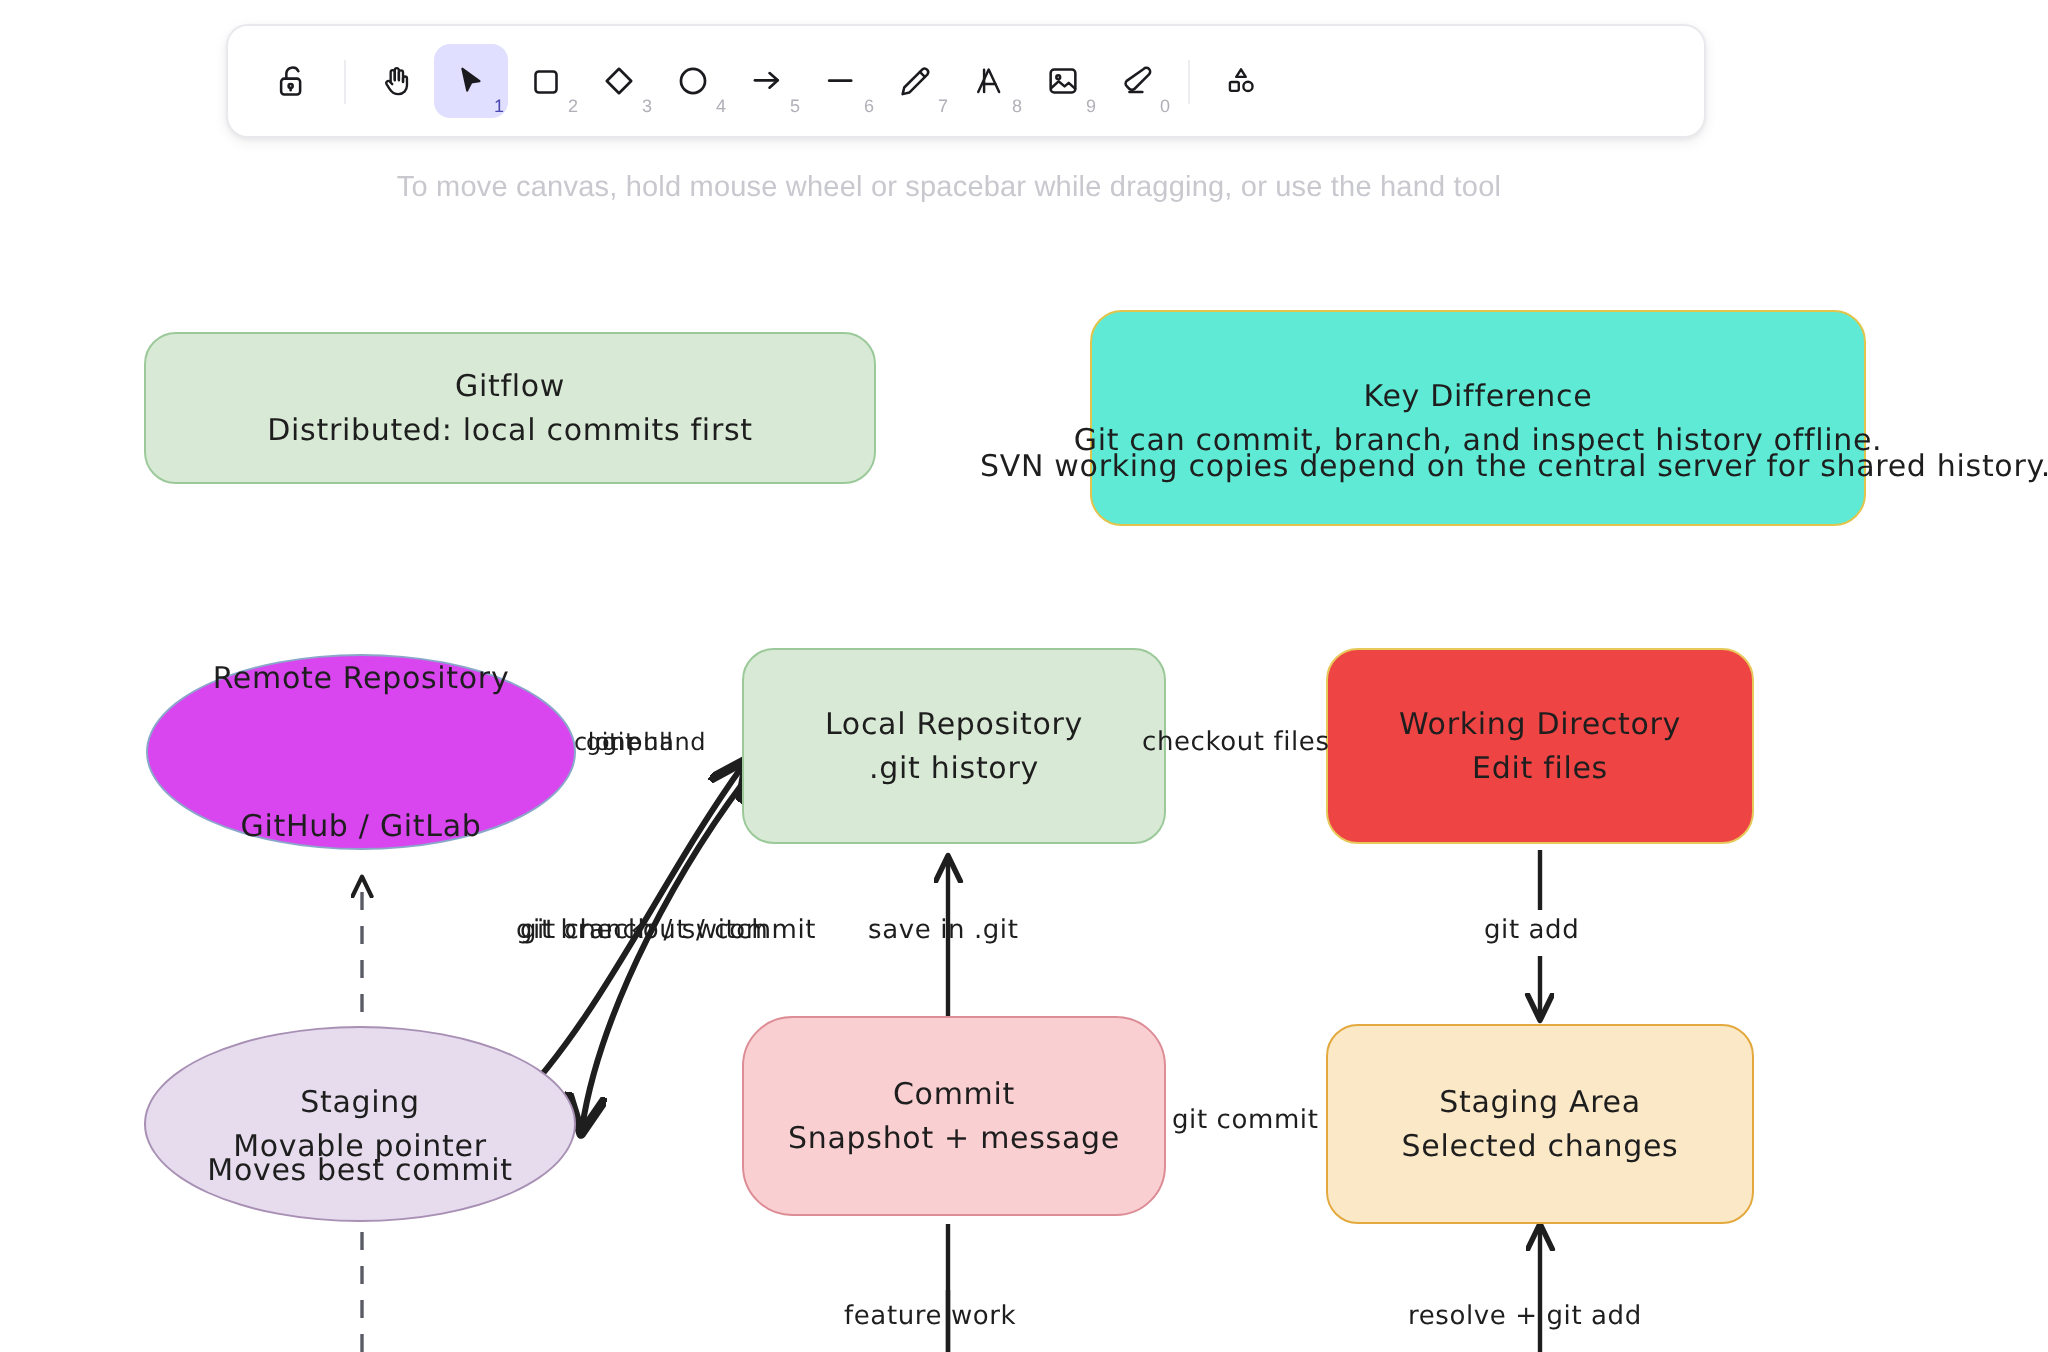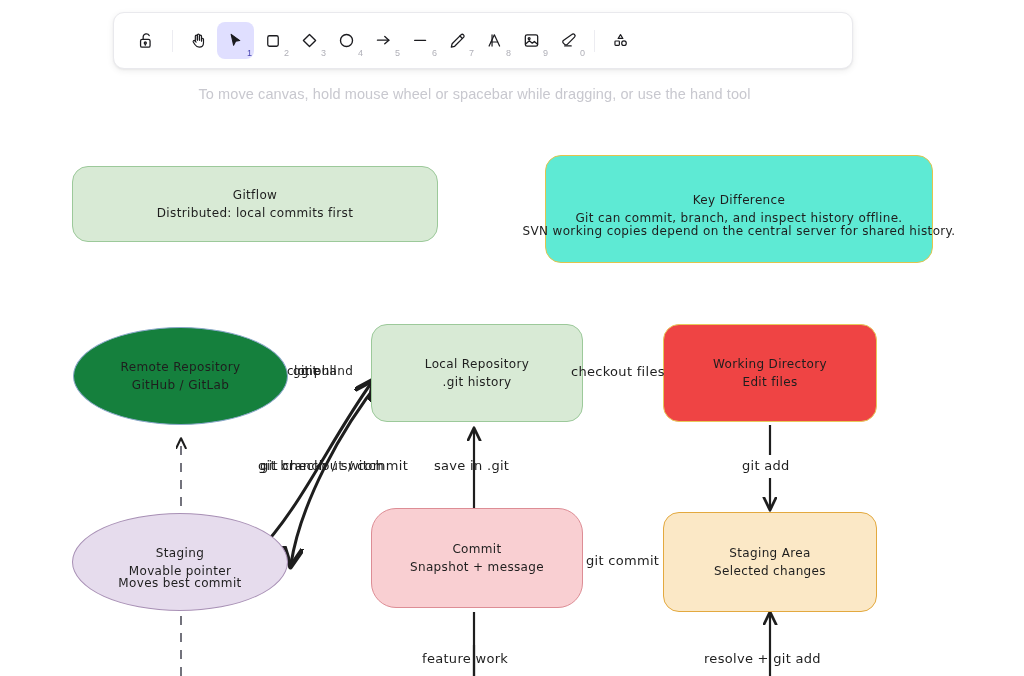--- a/index.html
+++ b/index.html
@@ -58,36 +58,36 @@
   
   #scene{position:absolute;left:0;top:0;width:1024px;height:676px;}
   #wires{position:absolute;left:0;top:0;width:1024px;height:676px;pointer-events:none;}
 
   .node{
     position:absolute;
     box-sizing:border-box;
     display:flex;flex-direction:column;
     align-items:center;justify-content:center;
     font-family:"DejaVu Sans", sans-serif;
-    font-size:12px;
+    font-size:15px;
     color:#1e1e1e;
     line-height:1.5;
     text-align:center;
     letter-spacing:.35px;
     white-space:nowrap;
   }
   .node .ln{display:block;}
   .rect{border-radius:16px;border:1.6px solid;}
   .ellipse{border-radius:50%;border:1.6px solid;}
 
   .c-green{background:#d8ead5;border-color:#9cc99a;}
   .c-yellow{background:#5eead4;border-color:#e2c44c;}
   .c-yellow2{background:#ef4444;border-color:#e7c95a;}
   .c-orange{background:#fbe8c6;border-color:#e3a93f;}
-  .c-blue{background:#15803d;border-color:#8aa7c9;}
+  .c-blue{background:#d946ef;border-color:#8aa7c9;justify-content:space-between;}
   .c-purple{background:#e6dced;border-color:#a890b5;}
   .c-red{background:#f9cfd2;border-color:#dd8d95;border-radius:25px;}
 
   .edge-label{
     position:absolute;
     font-family:"DejaVu Sans", sans-serif;
     font-size:13px;
     color:#1e1e1e;
     letter-spacing:.3px;
     white-space:nowrap;

